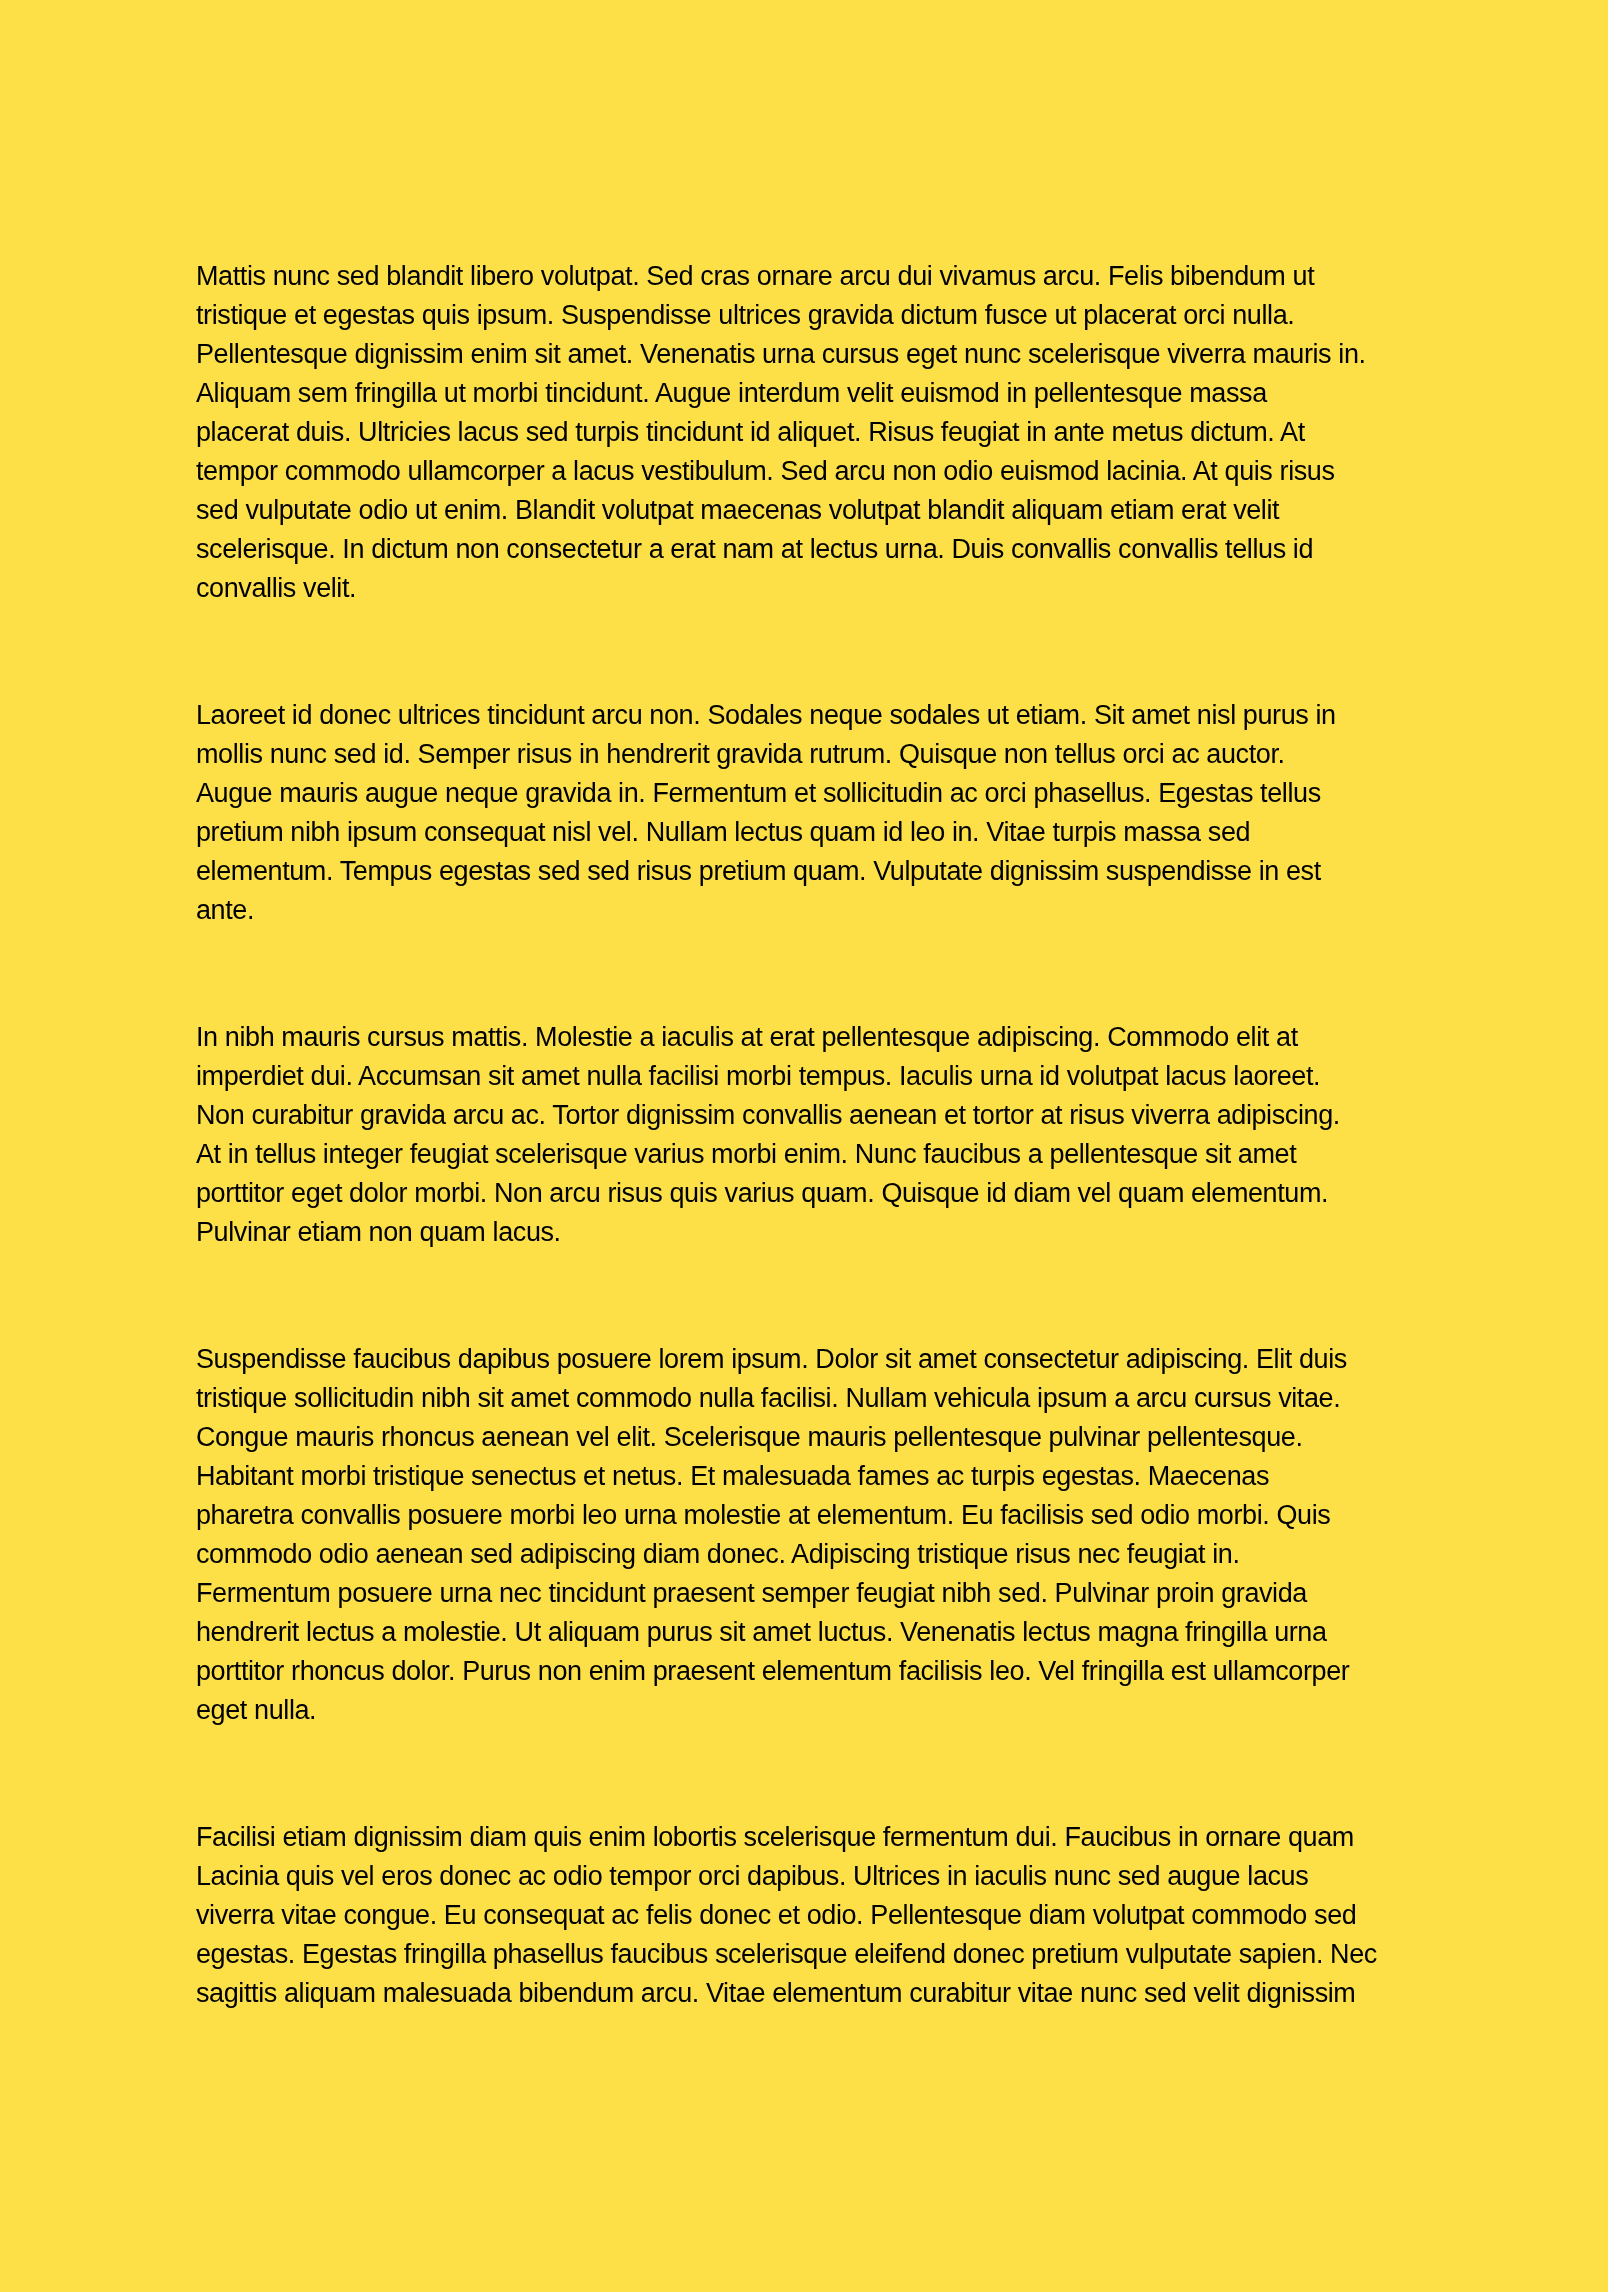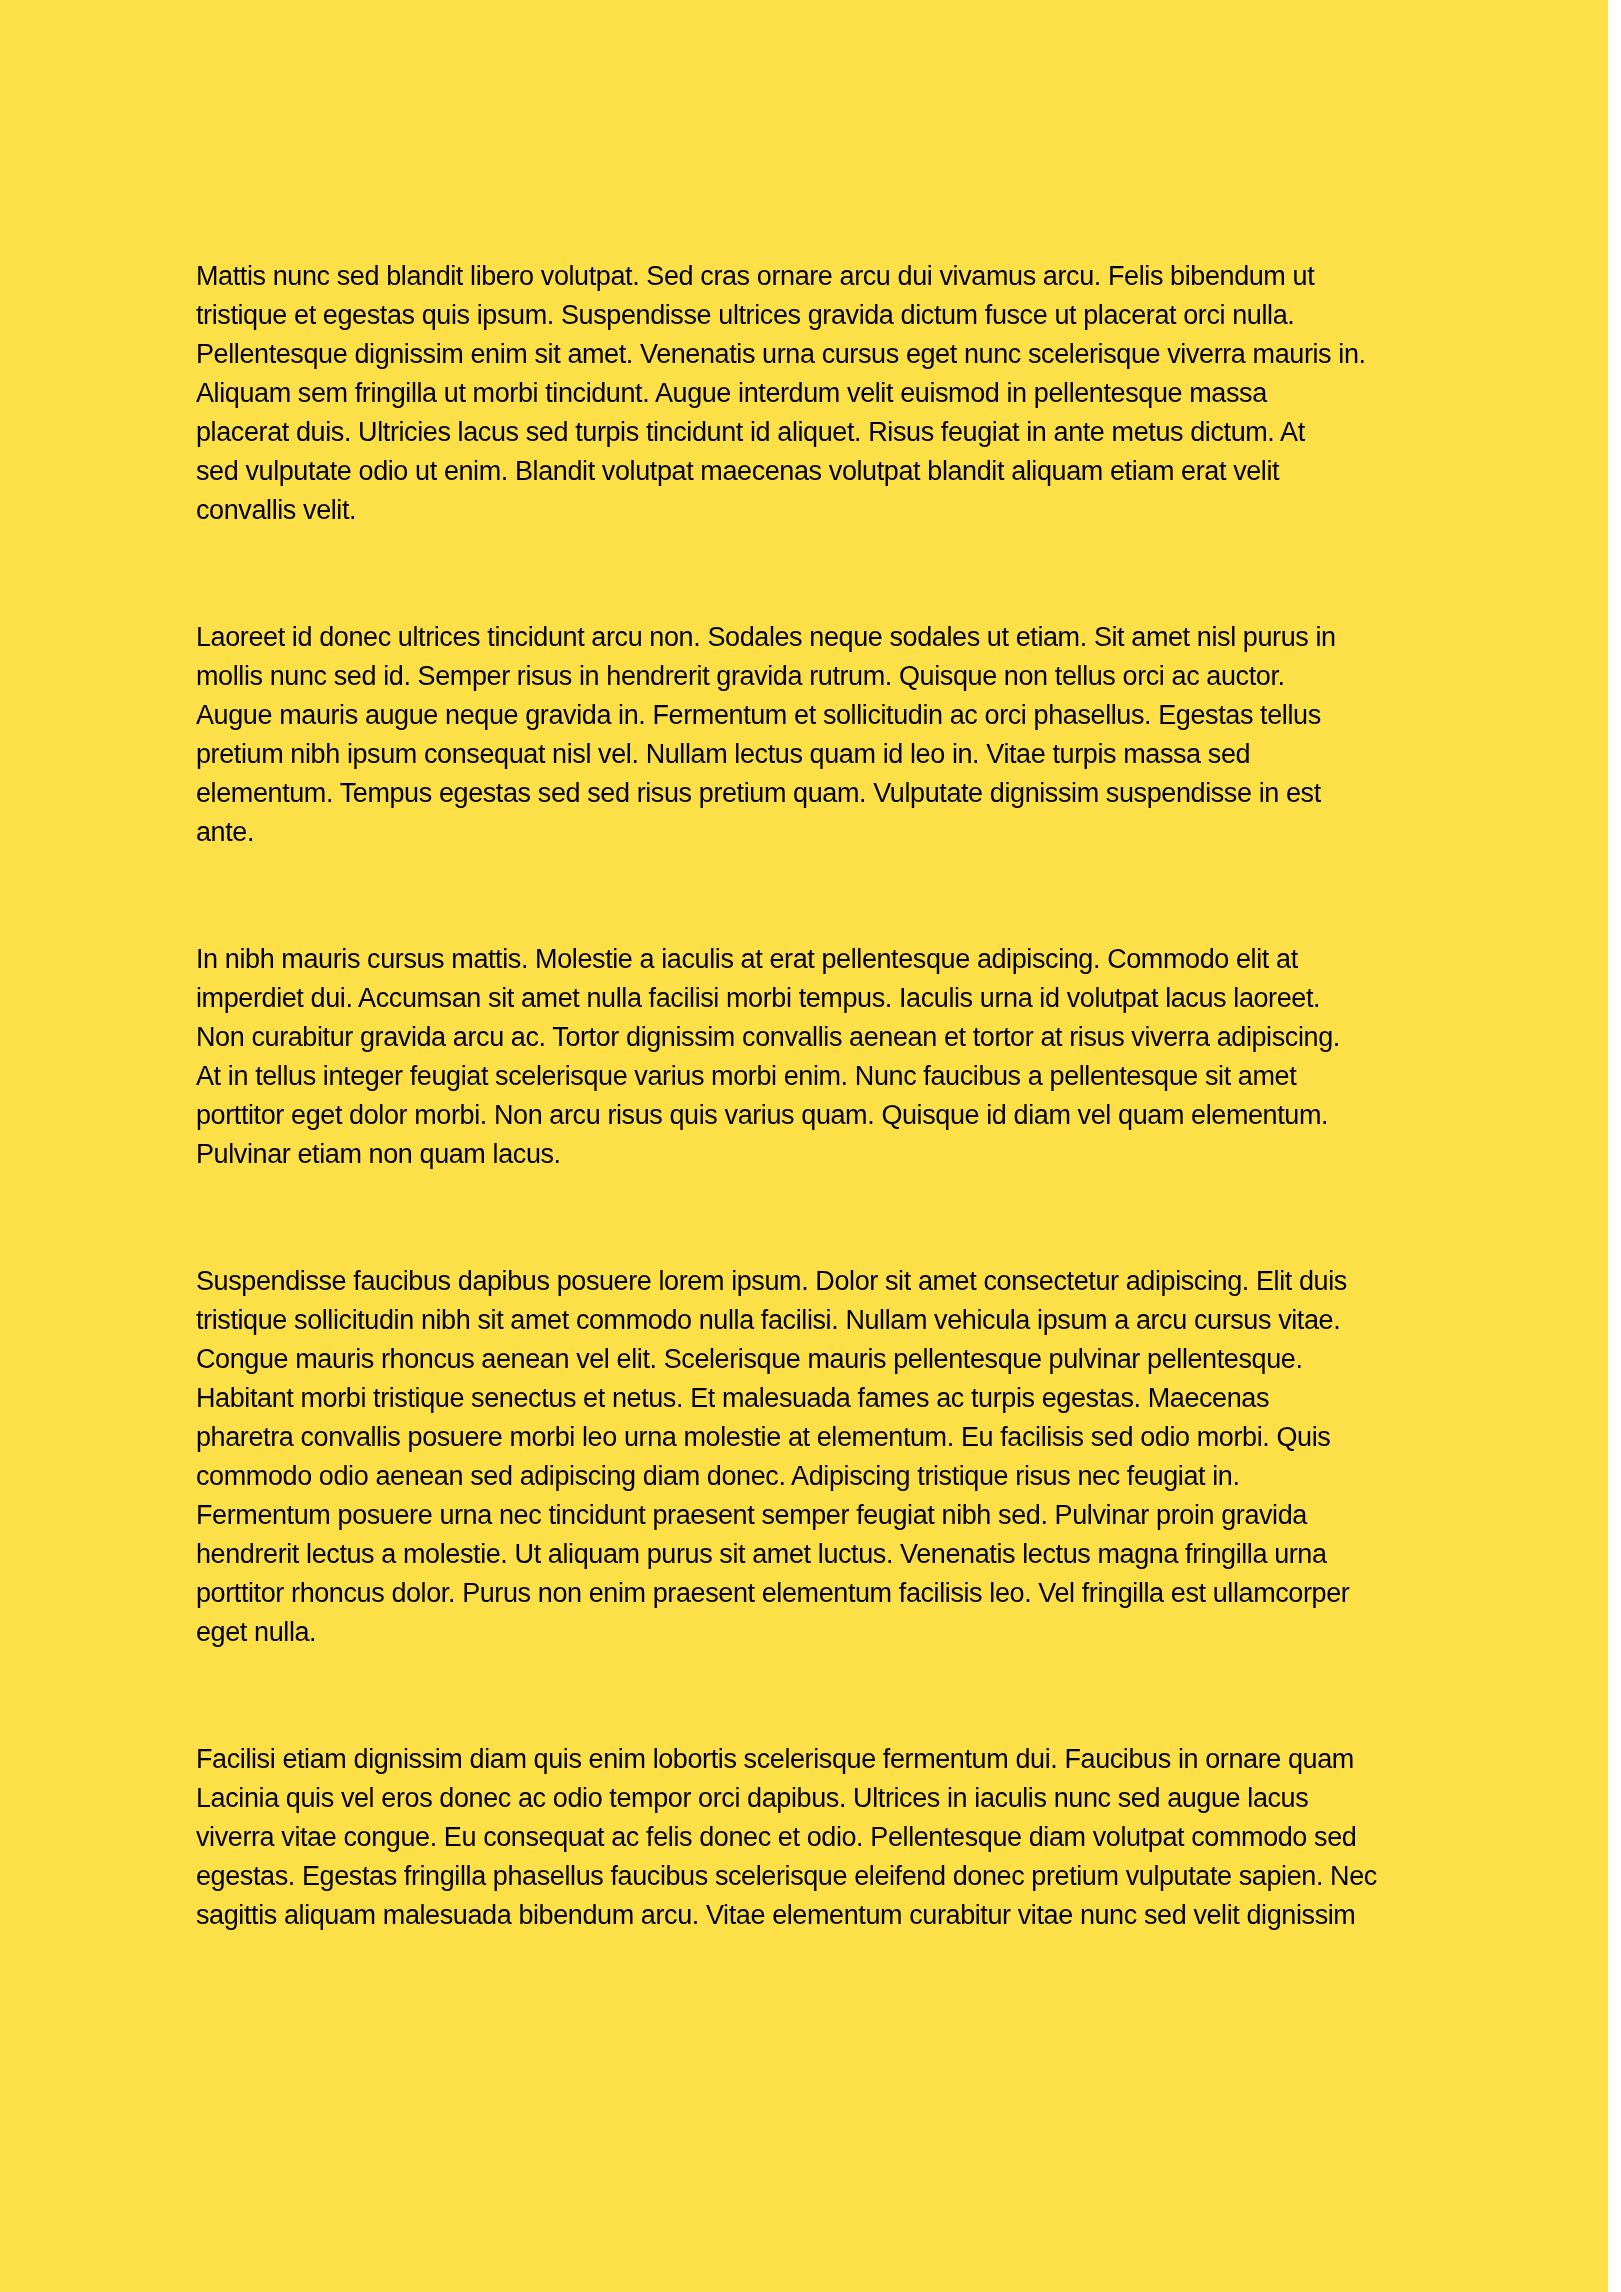--- a/index.html
+++ b/index.html
@@ -39,21 +39,23 @@
 <body>
 
 <div class="page">
   <div class="document-body">
       <p class="para">
         <span class="line">Mattis nunc sed blandit libero volutpat. Sed cras ornare arcu dui vivamus arcu. Felis bibendum ut</span>
         <span class="line">tristique et egestas quis ipsum. Suspendisse ultrices gravida dictum fusce ut placerat orci nulla.</span>
         <span class="line">Pellentesque dignissim enim sit amet. Venenatis urna cursus eget nunc scelerisque viverra mauris in.</span>
         <span class="line">Aliquam sem fringilla ut morbi tincidunt. Augue interdum velit euismod in pellentesque massa</span>
         <span class="line">placerat duis. Ultricies lacus sed turpis tincidunt id aliquet. Risus feugiat in ante metus dictum. At</span>
+        <span class="line">tempor commodo ullamcorper a lacus vestibulum. Sed arcu non odio euismod lacinia. At quis risus</span>
         <span class="line">sed vulputate odio ut enim. Blandit volutpat maecenas volutpat blandit aliquam etiam erat velit</span>
+        <span class="line">scelerisque. In dictum non consectetur a erat nam at lectus urna. Duis convallis convallis tellus id</span>
         <span class="line">convallis velit.</span>
       </p>
       <p class="para">
         <span class="line">Laoreet id donec ultrices tincidunt arcu non. Sodales neque sodales ut etiam. Sit amet nisl purus in</span>
         <span class="line">mollis nunc sed id. Semper risus in hendrerit gravida rutrum. Quisque non tellus orci ac auctor.</span>
         <span class="line">Augue mauris augue neque gravida in. Fermentum et sollicitudin ac orci phasellus. Egestas tellus</span>
         <span class="line">pretium nibh ipsum consequat nisl vel. Nullam lectus quam id leo in. Vitae turpis massa sed</span>
         <span class="line">elementum. Tempus egestas sed sed risus pretium quam. Vulputate dignissim suspendisse in est</span>
         <span class="line">ante.</span>
       </p>

